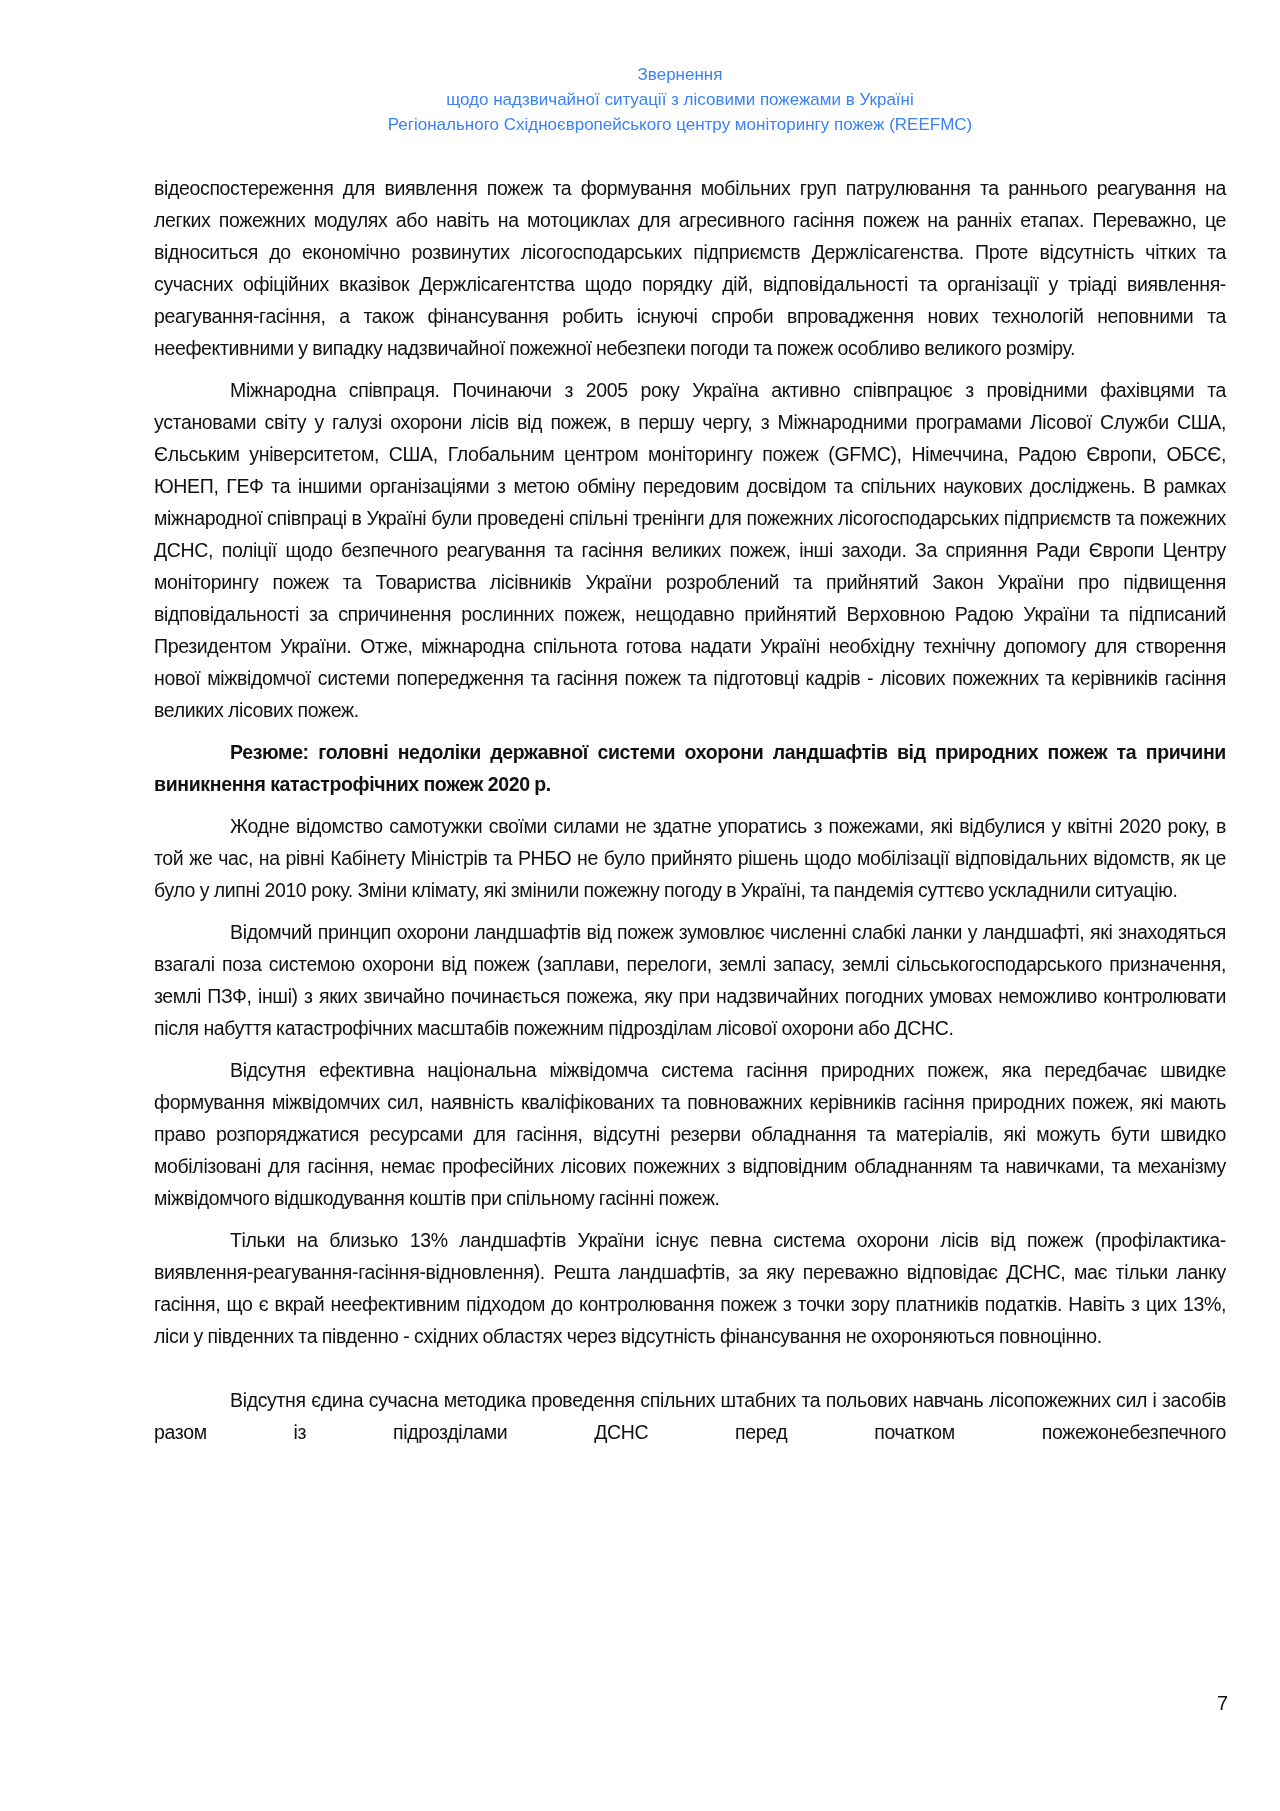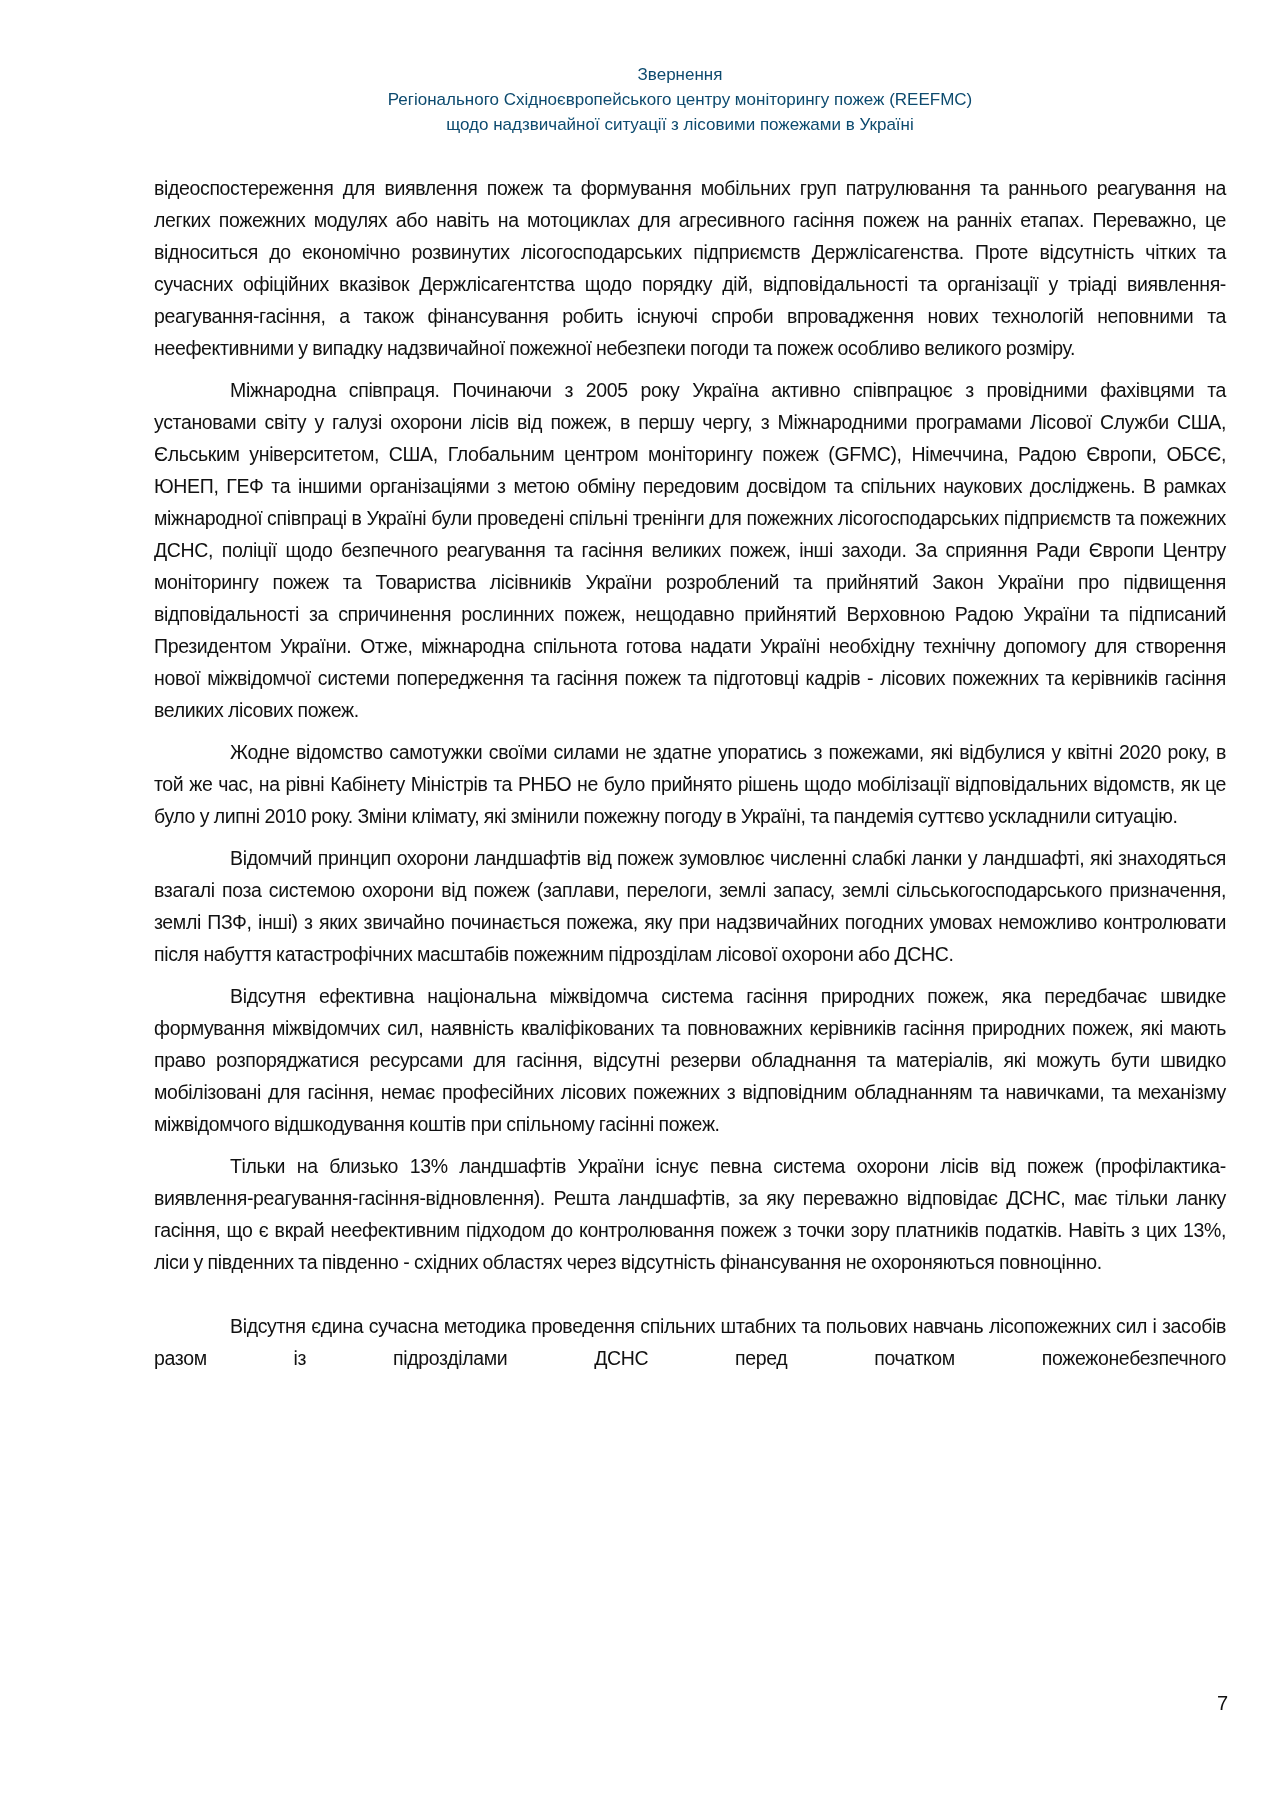--- a/index.html
+++ b/index.html
@@ -28,21 +28,21 @@
       top: 58px;
       width: 120px;
       height: 82px;
     }
     .header-text {
       position: absolute;
       left: 300px;
       top: 62px;
       width: 760px;
       text-align: center;
-      color: #0c4a6e;
+      color: #3b82f6;
       font-size: 17px;
       line-height: 25px;
     }
     .header-text div { white-space: nowrap; }
     .content {
       position: absolute;
       left: 154px;
       top: 172px;
       width: 1072px;
       font-size: 19.5px;
@@ -73,28 +73,29 @@
       font-size: 20px;
       color: #111111;
     }
   </style>
 </head>
 <body>
 
 <div class="header">
   <div class="header-text">
     <div>Звернення</div>
+    <div>щодо надзвичайної ситуації з лісовими пожежами в Україні</div>
     <div>Регіонального Східноєвропейського центру моніторингу пожеж (REEFMC)</div>
-    <div>щодо надзвичайної ситуації з лісовими пожежами в Україні</div>
   </div>
 </div>
 
 <div class="content">
   <p class="para">відеоспостереження для виявлення пожеж та формування мобільних груп патрулювання та раннього реагування на легких пожежних модулях або навіть на мотоциклах для агресивного гасіння пожеж на ранніх етапах. Переважно, це відноситься до економічно розвинутих лісогосподарських підприємств Держлісагенства. Проте відсутність чітких та сучасних офіційних вказівок Держлісагентства щодо порядку дій, відповідальності та організації у тріаді виявлення-реагування-гасіння, а також фінансування робить існуючі спроби впровадження нових технологій неповними та неефективними у випадку надзвичайної пожежної небезпеки погоди та пожеж особливо великого розміру.</p>
   <p class="para indent"><b>Міжнародна співпраця.</b><span> Починаючи з 2005 року Україна активно співпрацює з провідними фахівцями та установами світу у галузі охорони лісів від пожеж, в першу чергу, з Міжнародними програмами Лісової Служби США, Єльським університетом, США, Глобальним центром моніторингу пожеж (GFMC), Німеччина, Радою Європи, ОБСЄ, ЮНЕП, ГЕФ та іншими організаціями з метою обміну передовим досвідом та спільних наукових досліджень. В рамках міжнародної співпраці в Україні були проведені спільні тренінги для пожежних лісогосподарських підприємств та пожежних ДСНС, поліції щодо безпечного реагування та гасіння великих пожеж, інші заходи. За сприяння Ради Європи Центру моніторингу пожеж та Товариства лісівників України розроблений та прийнятий Закон України про підвищення відповідальності за спричинення рослинних пожеж, нещодавно прийнятий Верховною Радою України та підписаний Президентом України. Отже, міжнародна спільнота готова надати Україні необхідну технічну допомогу для створення нової міжвідомчої системи попередження та гасіння пожеж та підготовці кадрів - лісових пожежних та керівників гасіння великих лісових пожеж.</span></p>
+  <p class="heading">Резюме: головні недоліки державної системи охорони ландшафтів від природних пожеж та причини виникнення катастрофічних пожеж 2020 р.</p>
   <p class="para indent">Жодне відомство самотужки своїми силами не здатне упоратись з пожежами, які відбулися у квітні 2020 року, в той же час, на рівні Кабінету Міністрів та РНБО не було прийнято рішень щодо мобілізації відповідальних відомств, як це було у липні 2010 року. Зміни клімату, які змінили пожежну погоду в Україні, та пандемія суттєво ускладнили ситуацію.</p>
   <p class="para indent">Відомчий принцип охорони ландшафтів від пожеж зумовлює численні слабкі ланки у ландшафті, які знаходяться взагалі поза системою охорони від пожеж (заплави, перелоги, землі запасу, землі сільськогосподарського призначення, землі ПЗФ, інші) з яких звичайно починається пожежа, яку при надзвичайних погодних умовах неможливо контролювати після набуття катастрофічних масштабів пожежним підрозділам лісової охорони або ДСНС.</p>
   <p class="para indent">Відсутня ефективна національна міжвідомча система гасіння природних пожеж, яка передбачає швидке формування міжвідомчих сил, наявність кваліфікованих та повноважних керівників гасіння природних пожеж, які мають право розпоряджатися ресурсами для гасіння, відсутні резерви обладнання та матеріалів, які можуть бути швидко мобілізовані для гасіння, немає професійних лісових пожежних з відповідним обладнанням та навичками, та механізму міжвідомчого відшкодування коштів при спільному гасінні пожеж.</p>
   <p class="para indent">Тільки на близько 13% ландшафтів України існує певна система охорони лісів від пожеж (профілактика-виявлення-реагування-гасіння-відновлення). Решта ландшафтів, за яку переважно відповідає ДСНС, має тільки ланку гасіння, що є вкрай неефективним підходом до контролювання пожеж з точки зору платників податків. Навіть з цих 13%, ліси у південних та південно - східних областях через відсутність фінансування не охороняються повноцінно.</p>
   <p class="para indent" style="text-align-last: justify; margin-top: 32px;">Відсутня єдина сучасна методика проведення спільних штабних та польових навчань лісопожежних сил і засобів разом із підрозділами ДСНС перед початком пожежонебезпечного</p>
 </div>
 
 <div class="page-number">7</div>
 
 </body></html>

